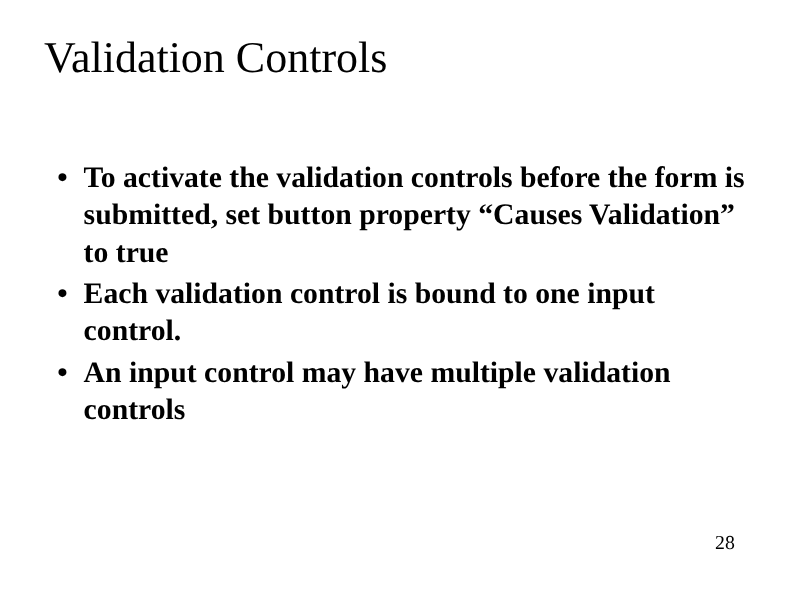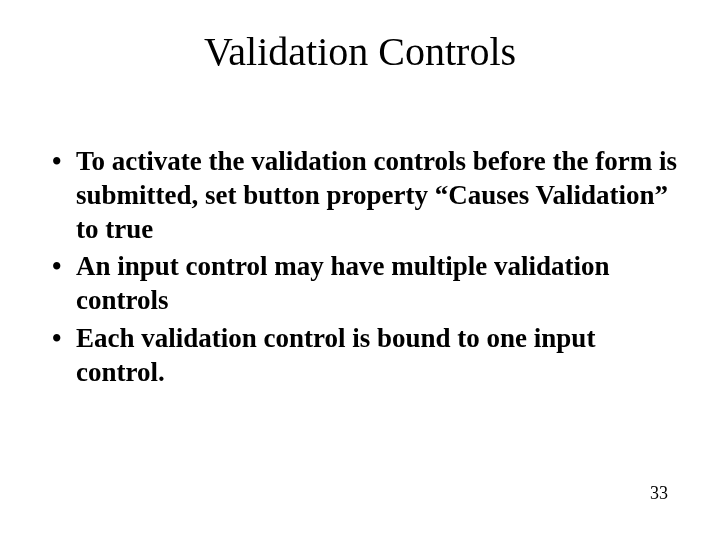--- a/index.html
+++ b/index.html
@@ -16,21 +16,20 @@
       position: relative;
       overflow: hidden;
     }
     .slide {
       width: 100%;
       height: 100%;
       padding: 20px 40px 40px 40px;
       position: relative;
     }
     .title {
-      text-align: center;
       font-size: 40px;
       font-weight: normal;
       margin-top: 8px;
       margin-bottom: 70px;
     }
     .bullets {
       list-style: none;
       padding-left: 8px;
     }
     .bullets li {
@@ -55,17 +54,17 @@
       font-size: 18px;
     }
   </style>
 </head>
 <body>
 
 <div class="slide">
   <h1 class="title">Validation Controls</h1>
   <ul class="bullets">
     <li>To activate the validation controls before the form is submitted, set button property “Causes Validation” to true</li>
+    <li>Each validation control is bound to one input control.</li>
     <li>An input control may have multiple validation controls</li>
-    <li>Each validation control is bound to one input control.</li>
   </ul>
-  <div class="page-number">33</div>
+  <div class="page-number">28</div>
 </div>
 
 </body></html>

